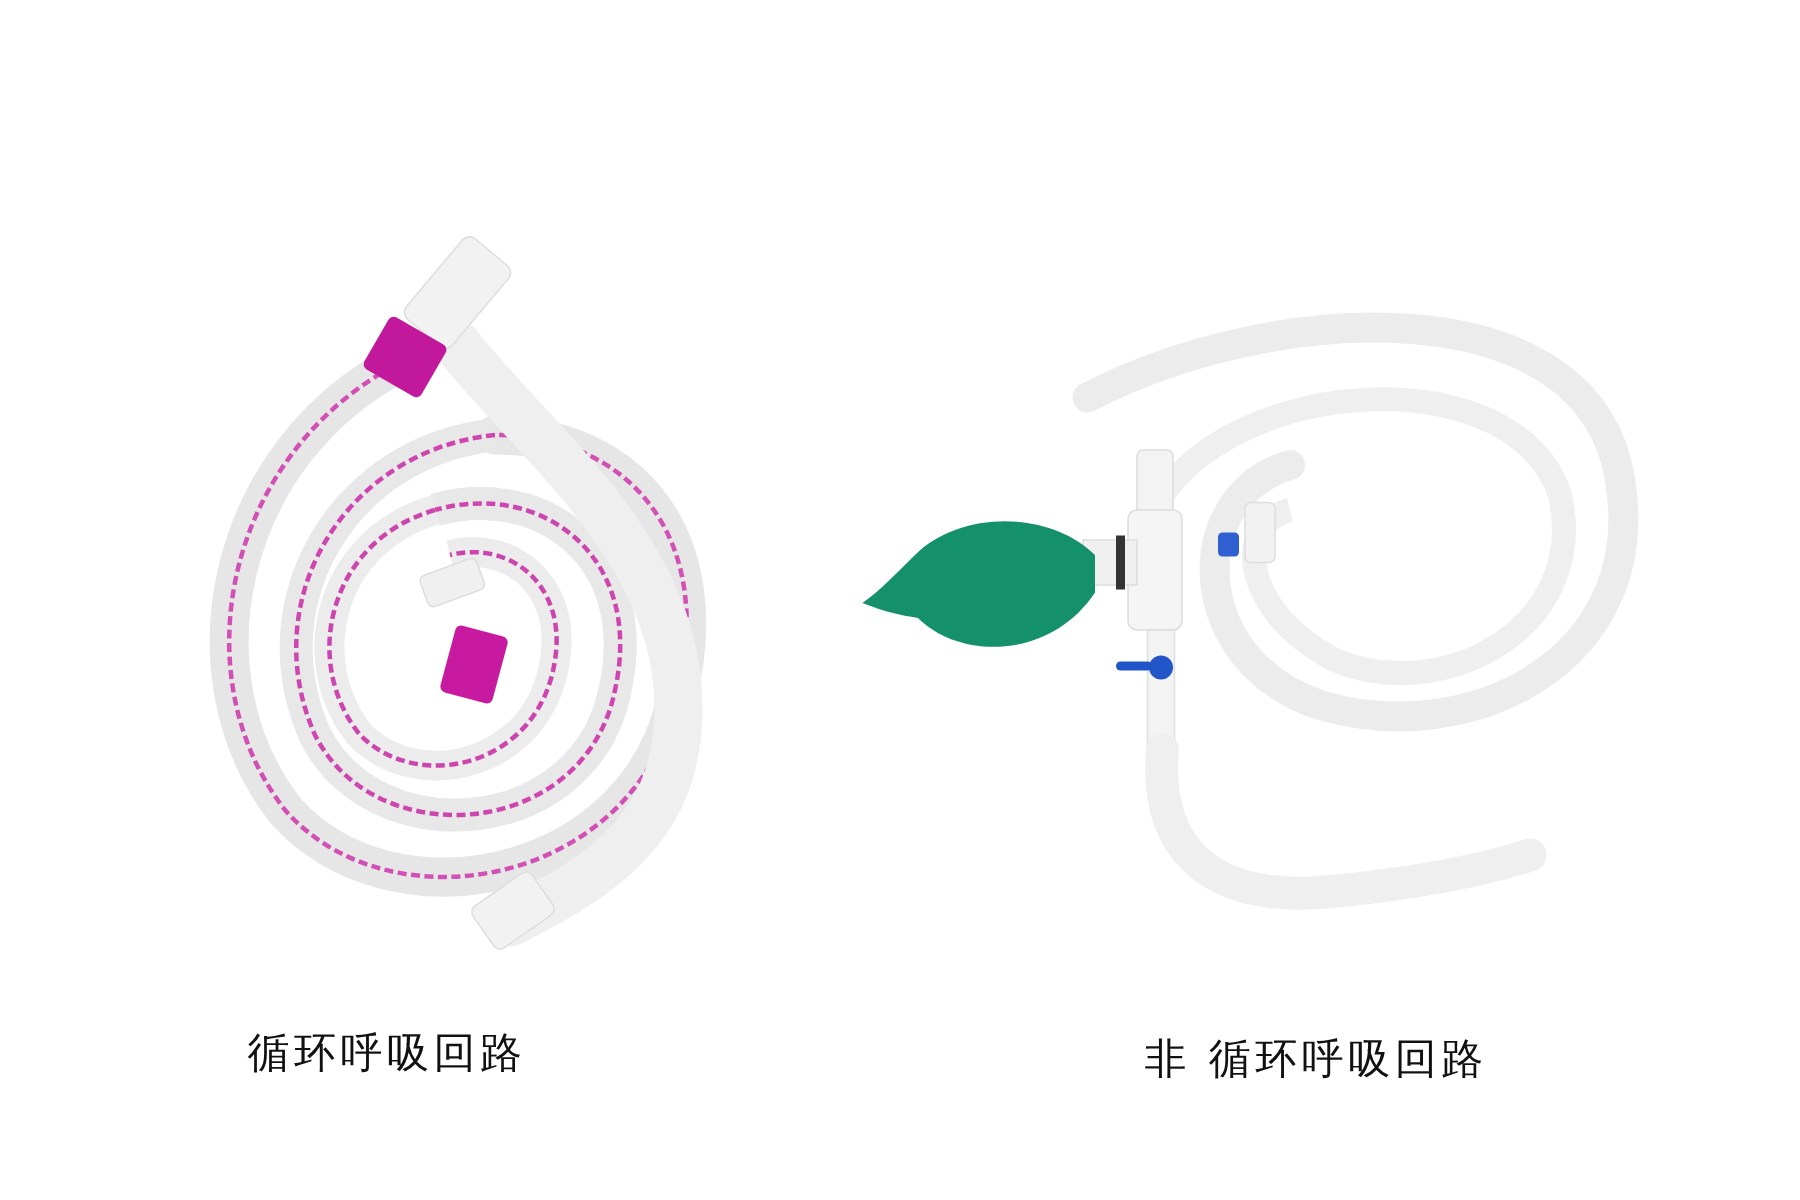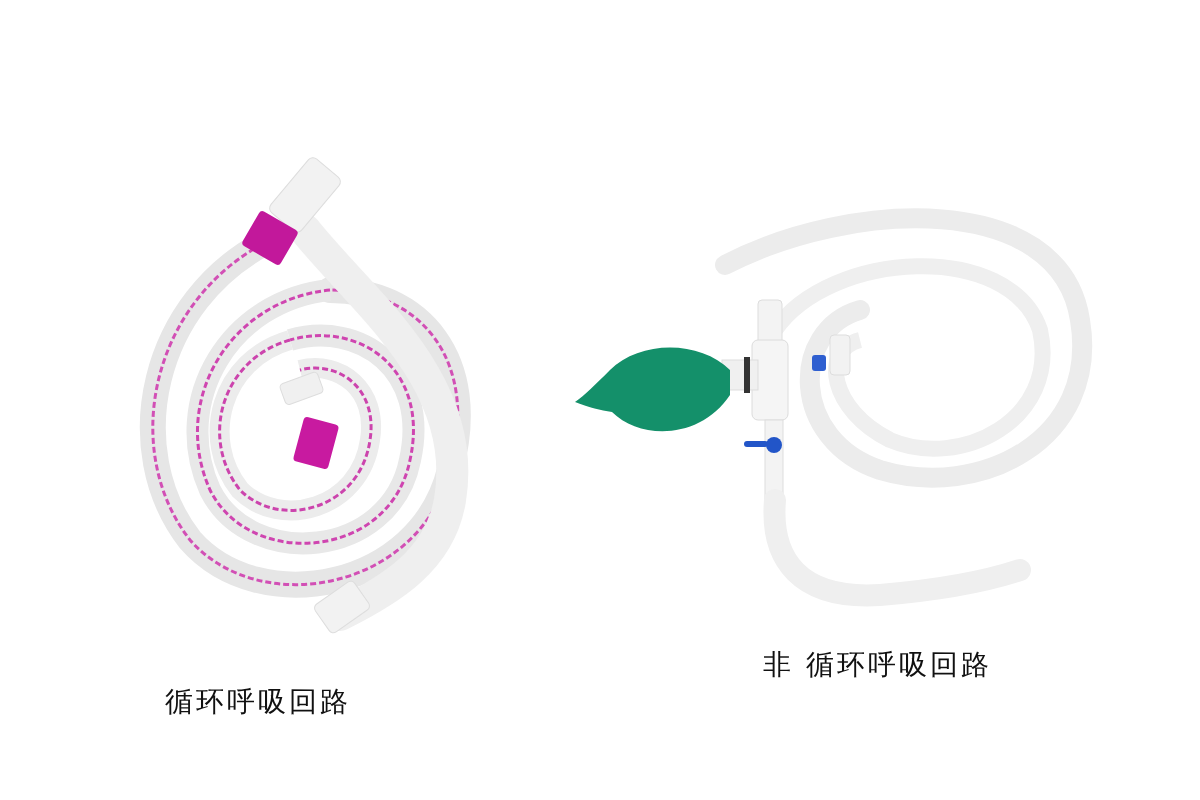--- a/index.html
+++ b/index.html
@@ -1,20 +1,20 @@
 <!DOCTYPE html>
 <html><head>
   <meta charset="utf-8">
   <style>
     html, body { margin: 0; padding: 0; }
     body { width: 1200px; height: 800px; background: #ffffff; position: relative; overflow: hidden; font-family: "DejaVu Sans", sans-serif; }
     .product { position: absolute; }
     .caption { position: absolute; font-size: 28px; color: #111; letter-spacing: 3px; white-space: nowrap; }
     #cap-left { left: 165px; top: 683px; }
-    #cap-right { left: 763px; top: 646px; }
+    #cap-right { left: 763px; top: 687px; }
     svg { display: block; }
   </style>
 </head>
 <body>
 
 <div class="product" style="left:110px;top:150px;width:380px;height:500px;">
   <svg width="380" height="500" viewBox="110 150 380 500">
 
     <path d="M270 240 C 150 300, 120 450, 190 540 C 260 620, 420 590, 450 470 C 480 360, 420 290, 330 290" fill="none" stroke="#e6e6e6" stroke-width="26" stroke-linecap="round"></path>
     <path d="M270 240 C 150 300, 120 450, 190 540 C 260 620, 420 590, 450 470 C 480 360, 420 290, 330 290" fill="none" stroke="#d24fb5" stroke-width="3" stroke-dasharray="6 3"></path>

